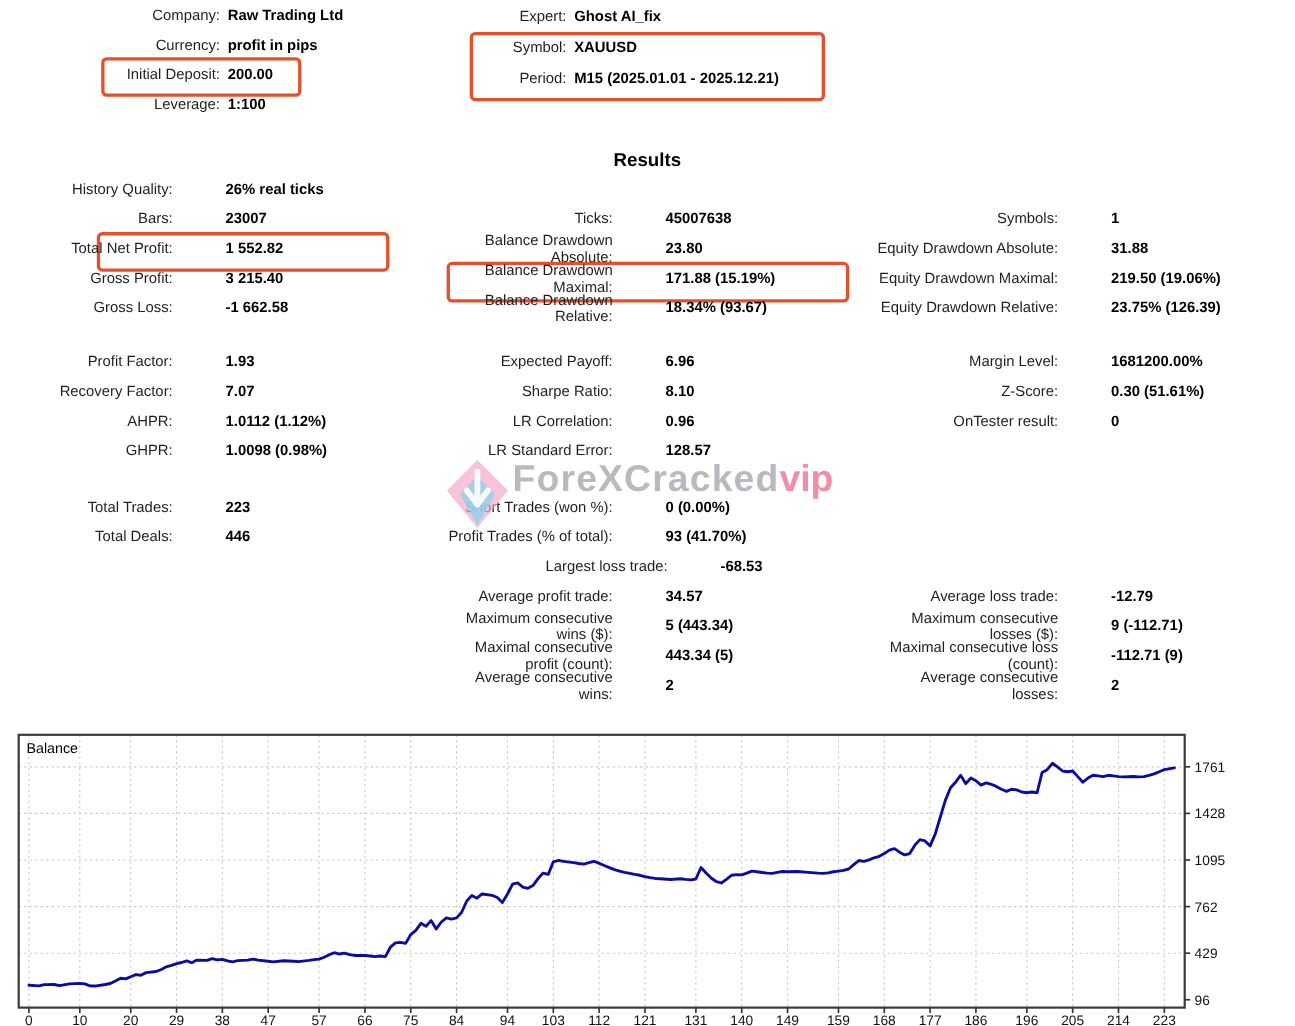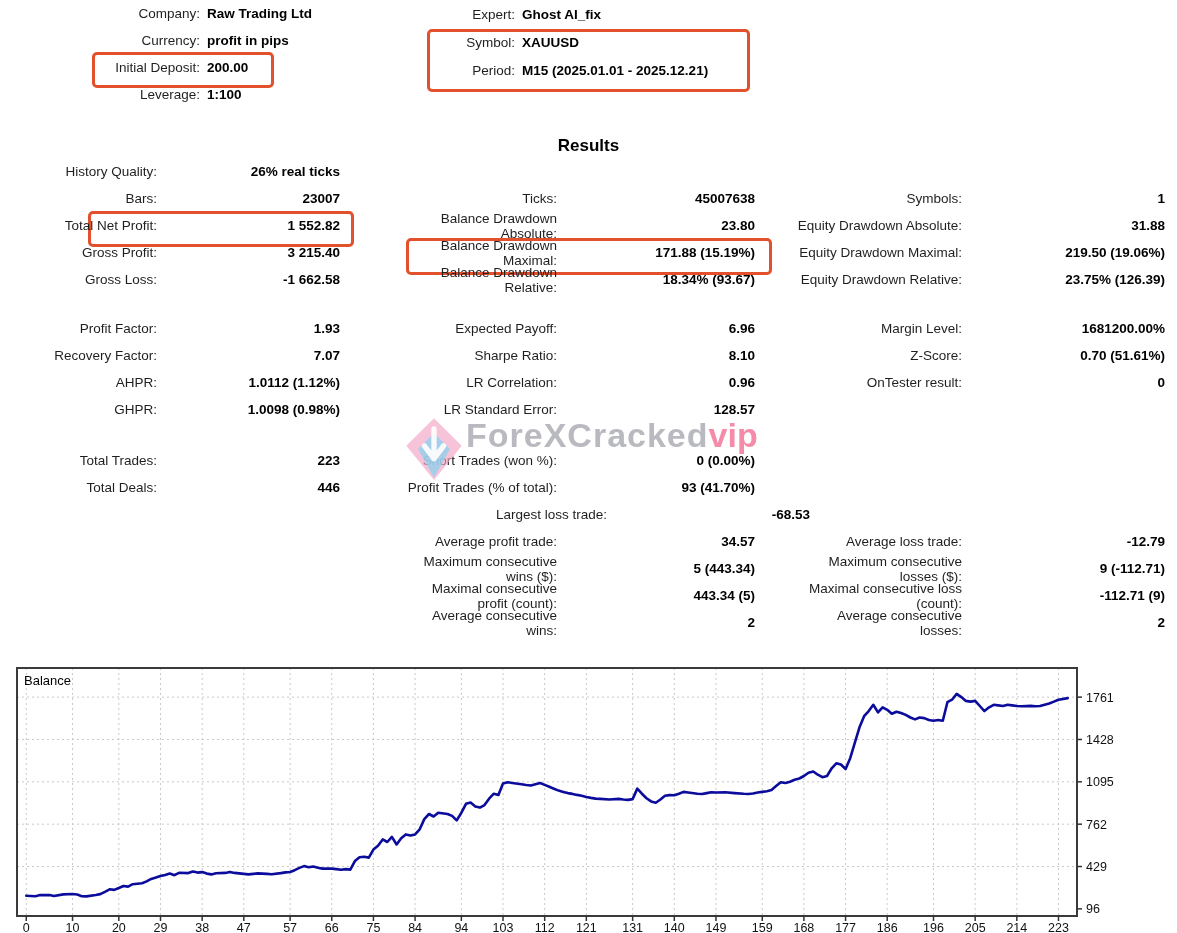--- a/index.html
+++ b/index.html
@@ -16,21 +16,21 @@
   
   #results-title{left:0;top:136px;width:1177px;text-align:center;
                  font-weight:700;font-size:17px;color:#000;}
   
   #stats-table{left:10px;top:158px;width:1155px;}
   .srow{display:flex;align-items:center;height:27px;}
   .pair{display:flex;align-items:center;gap:40px;}
   .p1{width:330px;} .p2{width:355px;} .p3{width:370px;}
   .gap1{width:60px;} .gap2{width:40px;}
   .pair .lbl{flex:1;text-align:right;}
-  .pair .val{text-align:right;font-weight:700;color:#000;margin-left:8px;white-space:pre;}
+  .pair .val{text-align:left;font-weight:700;color:#000;margin-left:8px;white-space:pre;}
   .p1 .val{min-width:135px;} .p2 .val{min-width:150px;} .p3 .val{min-width:155px;}
   
   .obox{position:absolute;border:3px solid #e2512c;border-radius:5px;pointer-events:none;}
   #hl-deposit{left:92px;top:52px;width:176px;height:30px;}
   #hl-symbol{left:427px;top:29px;width:317px;height:57px;}
   #hl-netprofit{left:88px;top:211px;width:260px;height:30px;}
   #hl-ddmax{left:406px;top:238px;width:360px;height:31px;}
   
   #watermark{left:402px;top:416px;display:flex;z-index:5;pointer-events:none;}
   #watermark .wm-text{font-size:34px;font-weight:700;letter-spacing:1px;
@@ -180,21 +180,21 @@
         <span class="val">7.07</span>
       </div>
       <div class="gap1"></div>
       <div class="pair p2">
         <span class="lbl">Sharpe Ratio:</span>
         <span class="val">8.10</span>
       </div>
       <div class="gap2"></div>
       <div class="pair p3">
         <span class="lbl">Z-Score:</span>
-        <span class="val">0.70 (51.61%)</span>
+        <span class="val">0.30 (51.61%)</span>
       </div>
     </div>
     <div class="srow">
       <div class="pair p1">
         <span class="lbl">AHPR:</span>
         <span class="val">1.0112 (1.12%)</span>
       </div>
       <div class="gap1"></div>
       <div class="pair p2">
         <span class="lbl">LR Correlation:</span>

